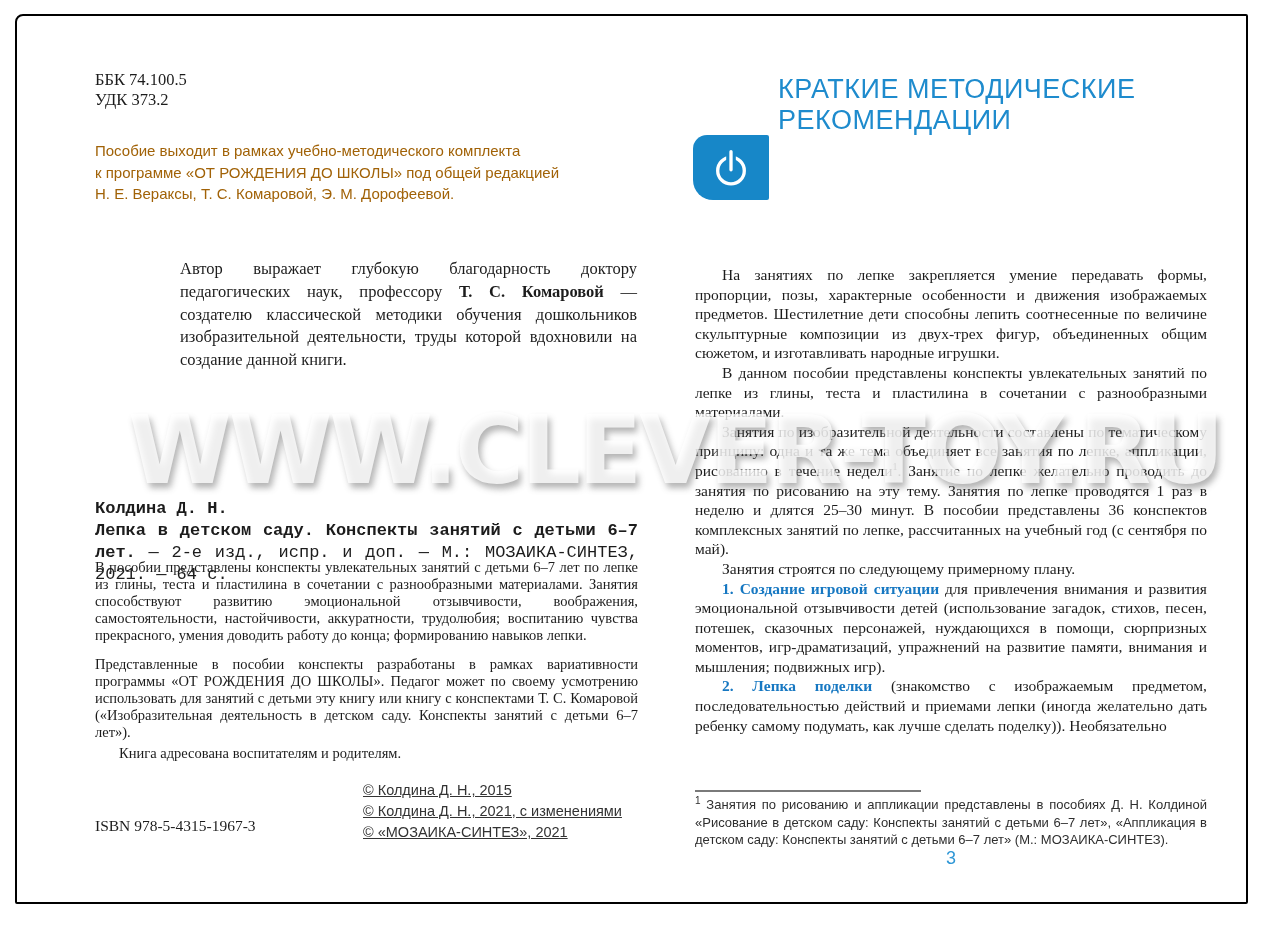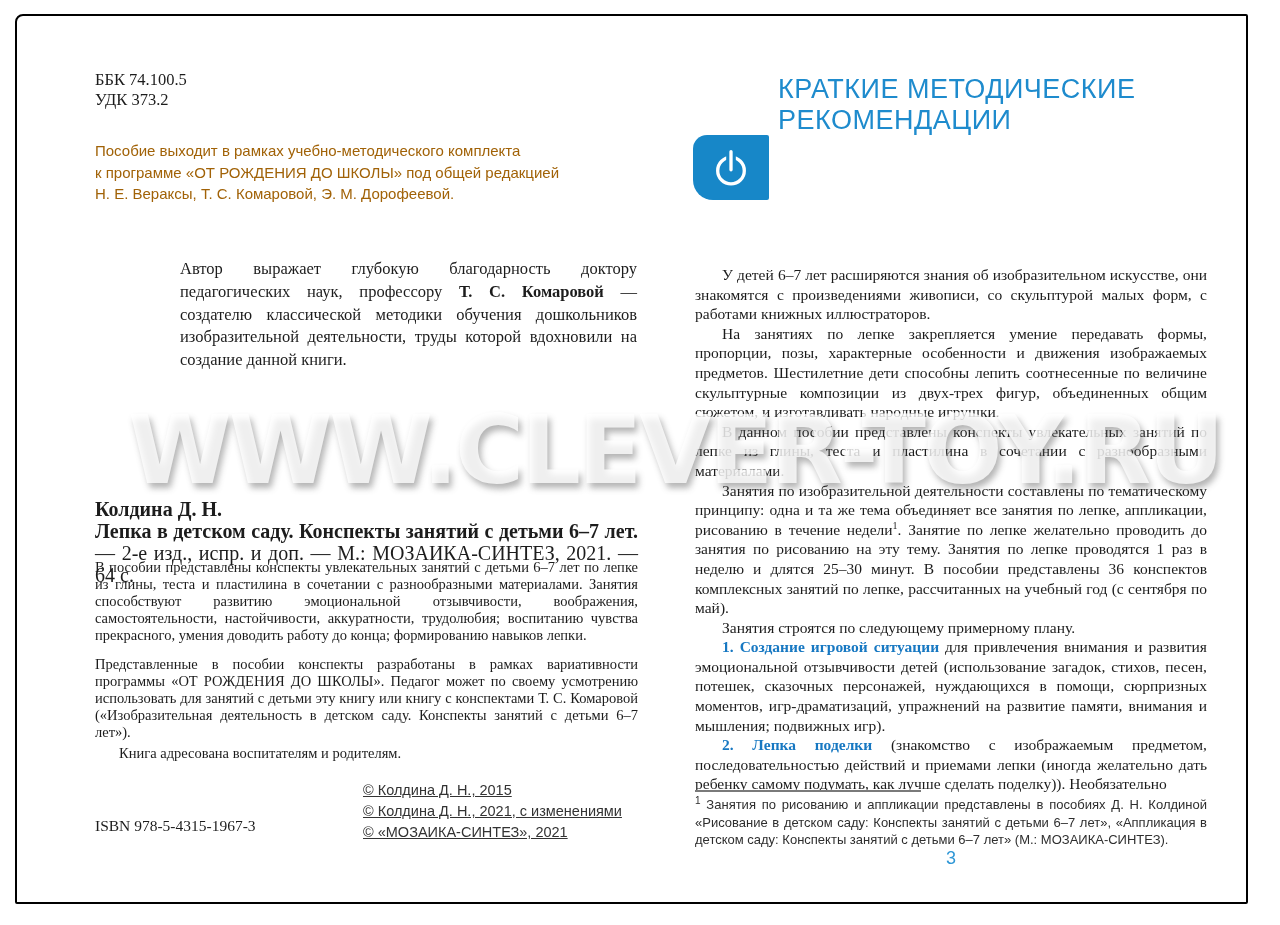--- a/index.html
+++ b/index.html
@@ -12,21 +12,21 @@
   }
 
   .abs { position: absolute; }
 
   
   .bbk-block { left: 78px; top: 54px; font-size: 16.5px; line-height: 20px; }
   .series-note { left: 78px; top: 124px; font-family: "Liberation Sans", sans-serif;
                  font-size: 15px; line-height: 21.5px; color: #a16207; }
   .ack { left: 163px; top: 242px; width: 457px; font-size: 16.5px; line-height: 22.8px;
          text-align: justify; }
-  .bib { left: 78px; top: 482px; width: 543px; font-size: 20px; line-height: 22px; }
+  .bib { left: 78px; top: 482px; width: 543px; font-size: 17px; line-height: 22px; font-family: Liberation Mono, monospace; }
   .bib .bib-title { text-align: justify; }
   .ann { left: 78px; width: 543px; font-size: 14.5px; line-height: 17px; text-align: justify; }
   .ann1 { top: 543px; }
   .ann2 { top: 640px; }
   .ann3 { top: 729px; text-align: left; margin-left: 24px; }
   .copyright { left: 346px; top: 764px; font-family: "Liberation Sans", sans-serif;
                font-size: 14.5px; line-height: 21px; color: #333; text-decoration: underline; }
   .isbn { left: 78px; top: 801px; font-size: 15.5px; }
 
   
@@ -98,21 +98,20 @@
 
   <div class="abs r-icon" style="background:#1787c8;">
     <svg width="42" height="44" viewBox="0 0 24 25">
       <circle cx="12" cy="14" r="7.6" fill="none" stroke="#ffffff" stroke-width="1.9"></circle>
       <line x1="12" y1="3.2" x2="12" y2="13.5" stroke="#1787c8" stroke-width="5.5"></line>
       <line x1="12" y1="3.2" x2="12" y2="13.5" stroke="#ffffff" stroke-width="1.9" stroke-linecap="round"></line>
     </svg>
   </div>
 
   <div class="abs r-body">
-    <p>У детей 6–7 лет расширяются знания об изобразительном искусстве, они знакомятся с произведениями живописи, со скульптурой малых форм, с работами книжных иллюстраторов.</p>
     <p>На занятиях по лепке закрепляется умение передавать формы, пропорции, позы, характерные особенности и движения изображаемых предметов. Шестилетние дети способны лепить соотнесенные по величине скульптурные композиции из двух-трех фигур, объединенных общим сюжетом, и изготавливать народные игрушки.</p>
     <p>В данном пособии представлены конспекты увлекательных занятий по лепке из глины, теста и пластилина в сочетании с разнообразными материалами.</p>
     <p><span>Занятия по изобразительной деятельности составлены по тематическому принципу: одна и та же тема объединяет все занятия по лепке, аппликации, рисованию в течение недели</span><sup class="fn-mark">1</sup><span>. Занятие по лепке желательно проводить до занятия по рисованию на эту тему. Занятия по лепке проводятся 1 раз в неделю и длятся 25–30 минут. В пособии представлены 36 конспектов комплексных занятий по лепке, рассчитанных на учебный год (с сентября по май).</span></p>
     <p>Занятия строятся по следующему примерному плану.</p>
     <p><span class="inline-head" style="color:#1778c2;font-family:Liberation Serif, serif;">1. Создание игровой ситуации</span><span> для привлечения внимания и развития эмоциональной отзывчивости детей (использование загадок, стихов, песен, потешек, сказочных персонажей, нуждающихся в помощи, сюрпризных моментов, игр-драматизаций, упражнений на развитие памяти, внимания и мышления; подвижных игр).</span></p>
     <p><span class="inline-head" style="color:#1778c2;">2. Лепка поделки</span><span> (знакомство с изображаемым предметом, последовательностью действий и приемами лепки (иногда желательно дать ребенку самому подумать, как лучше сделать поделку)). Необязательно</span></p>
   </div>
 
   <div class="abs footnote-wrap">
     <div class="footnote-rule"></div>

